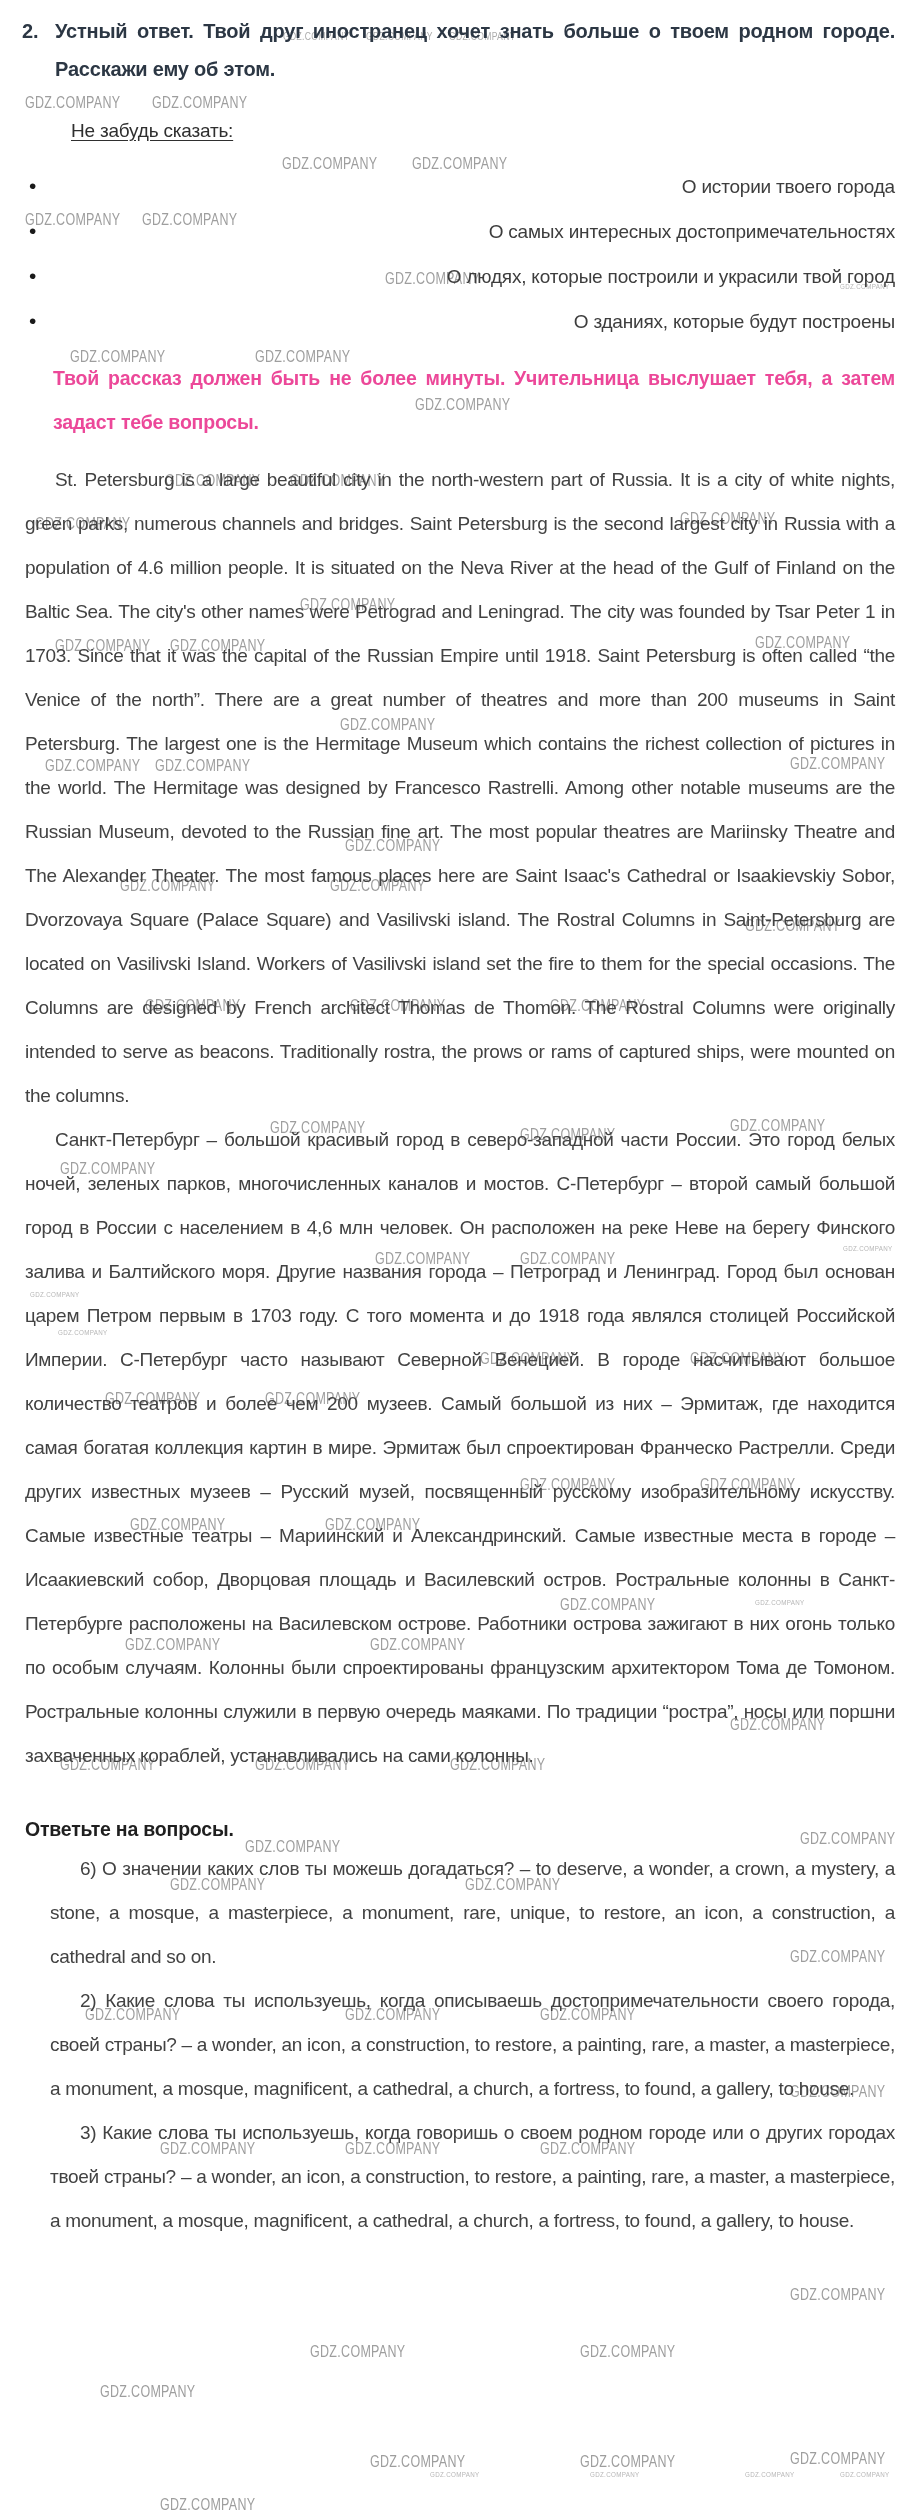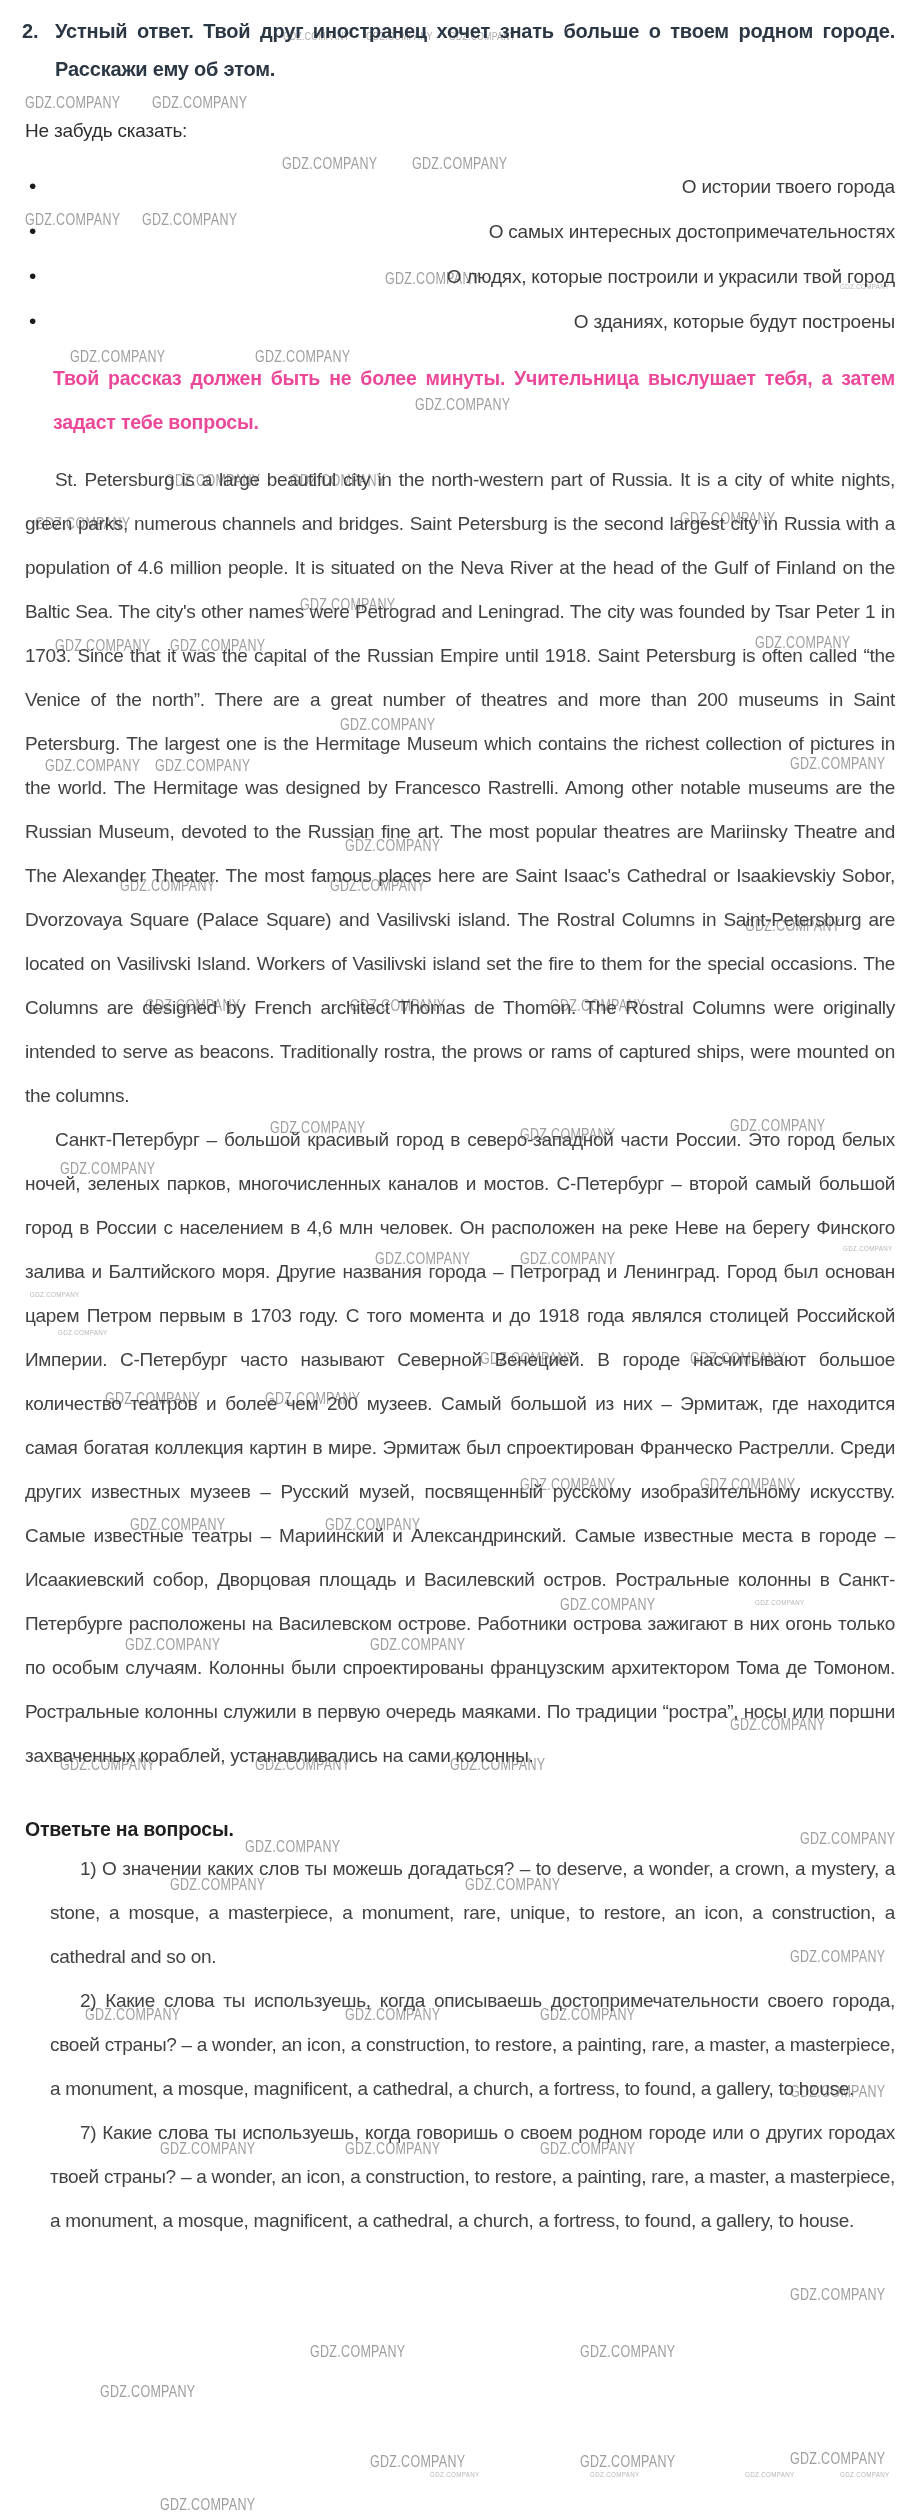--- a/index.html
+++ b/index.html
@@ -29,21 +29,21 @@
   }
   .title .num { position: absolute; left: -3px; top: 0; }
 
   .subhead {
     margin-top: 32px;
     font-size: 19px;
     color: #2f2f2f;
     letter-spacing: -0.2px;
     position: relative; z-index: 1;
   }
-  .subhead .u { text-underline-offset: 3px; }
+  .subhead .u { text-decoration: underline; text-underline-offset: 3px; margin-left: 46px; }
 
   ul.bullets {
     list-style: none;
     margin: 34px 0 0 0;
     padding: 0 0 0 30px;
     position: relative; z-index: 1; text-align: right;
   }
   ul.bullets li {
     position: relative;
     font-size: 19px;
@@ -219,18 +219,18 @@
 
   <p class="note">Твой рассказ должен быть не более минуты. Учительница выслушает тебя, а затем задаст тебе вопросы.</p>
 
   <p class="para eng">St. Petersburg is a large beautiful city in the north-western part of Russia. It is a city of white nights, green parks, numerous channels and bridges. Saint Petersburg is the second largest city in Russia with a population of 4.6 million people. It is situated on the Neva River at the head of the Gulf of Finland on the Baltic Sea. The city's other names were Petrograd and Leningrad. The city was founded by Tsar Peter 1 in 1703. Since that it was the capital of the Russian Empire until 1918. Saint Petersburg is often called “the Venice of the north”. There are a great number of theatres and more than 200 museums in Saint Petersburg. The largest one is the Hermitage Museum which contains the richest collection of pictures in the world. The Hermitage was designed by Francesco Rastrelli. Among other notable museums are the Russian Museum, devoted to the Russian fine art. The most popular theatres are Mariinsky Theatre and The Alexander Theater. The most famous places here are Saint Isaac's Cathedral or Isaakievskiy Sobor, Dvorzovaya Square (Palace Square) and Vasilivski island. The Rostral Columns in Saint-Petersburg are located on Vasilivski Island. Workers of Vasilivski island set the fire to them for the special occasions. The Columns are designed by French architect Thomas de Thomon. The Rostral Columns were originally intended to serve as beacons. Traditionally rostra, the prows or rams of captured ships, were mounted on the columns.</p>
 
   <p class="para rus">Санкт-Петербург – большой красивый город в северо-западной части России. Это город белых ночей, зеленых парков, многочисленных каналов и мостов. С-Петербург – второй самый большой город в России с населением в 4,6 млн человек. Он расположен на реке Неве на берегу Финского залива и Балтийского моря. Другие названия города – Петроград и Ленинград. Город был основан царем Петром первым в 1703 году. С того момента и до 1918 года являлся столицей Российской Империи. С-Петербург часто называют Северной Венецией. В городе насчитывают большое количество театров и более чем 200 музеев. Самый большой из них – Эрмитаж, где находится самая богатая коллекция картин в мире. Эрмитаж был спроектирован Франческо Растрелли. Среди других известных музеев – Русский музей, посвященный русскому изобразительному искусству. Самые известные театры – Мариинский и Александринский. Самые известные места в городе – Исаакиевский собор, Дворцовая площадь и Василевский остров. Ростральные колонны в Санкт-Петербурге расположены на Василевском острове. Работники острова зажигают в них огонь только по особым случаям. Колонны были спроектированы французским архитектором Тома де Томоном. Ростральные колонны служили в первую очередь маяками. По традиции “ростра”, носы или поршни захваченных кораблей, устанавливались на сами колонны.</p>
 
   <p class="q-head">Ответьте на вопросы.</p>
 
   <div class="q-list">
-    <p class="para q">1) О значении каких слов ты можешь догадаться? – to deserve, a wonder, a crown, a mystery, a stone, a mosque, a masterpiece, a monument, rare, unique, to restore, an icon, a construction, a cathedral and so on.</p>
+    <p class="para q">6) О значении каких слов ты можешь догадаться? – to deserve, a wonder, a crown, a mystery, a stone, a mosque, a masterpiece, a monument, rare, unique, to restore, an icon, a construction, a cathedral and so on.</p>
     <p class="para q">2) Какие слова ты используешь, когда описываешь достопримечательности своего города, своей страны? – a wonder, an icon, a construction, to restore, a painting, rare, a master, a masterpiece, a monument, a mosque, magnificent, a cathedral, a church, a fortress, to found, a gallery, to house.</p>
-    <p class="para q">7) Какие слова ты используешь, когда говоришь о своем родном городе или о других городах твоей страны? – a wonder, an icon, a construction, to restore, a painting, rare, a master, a masterpiece, a monument, a mosque, magnificent, a cathedral, a church, a fortress, to found, a gallery, to house.</p>
+    <p class="para q">3) Какие слова ты используешь, когда говоришь о своем родном городе или о других городах твоей страны? – a wonder, an icon, a construction, to restore, a painting, rare, a master, a masterpiece, a monument, a mosque, magnificent, a cathedral, a church, a fortress, to found, a gallery, to house.</p>
   </div>
 
 </div>
 
 </body></html>

